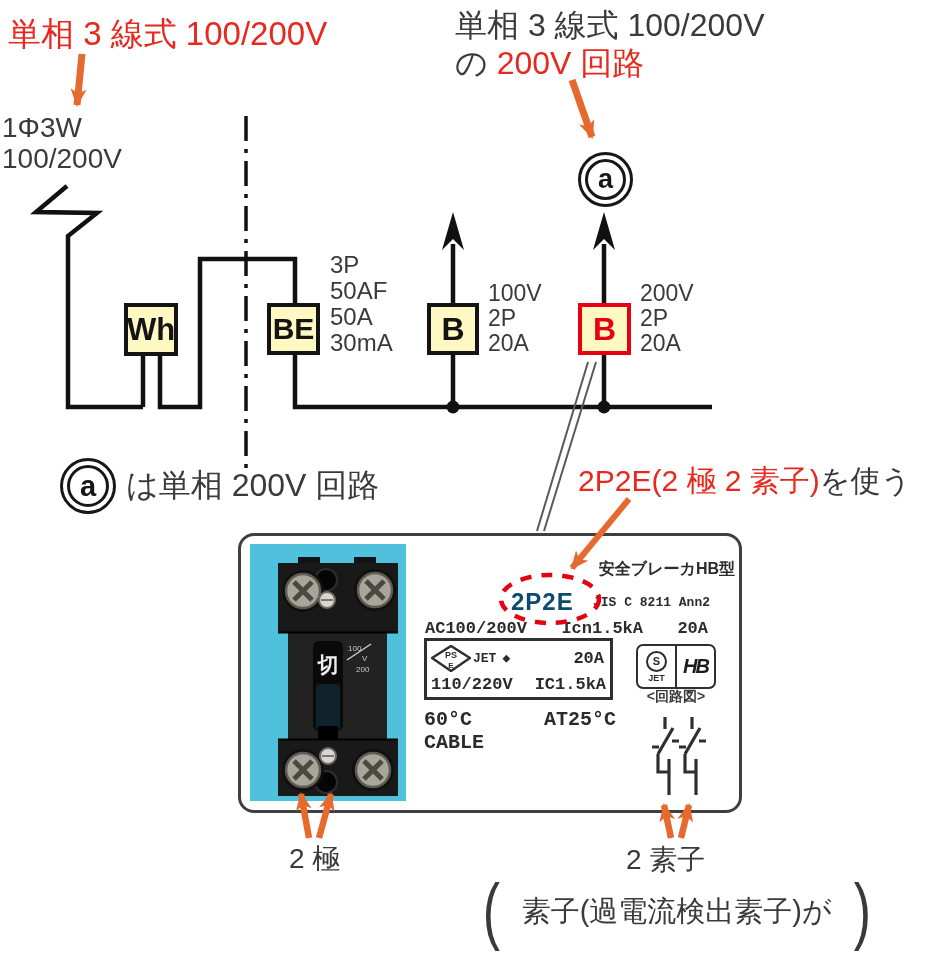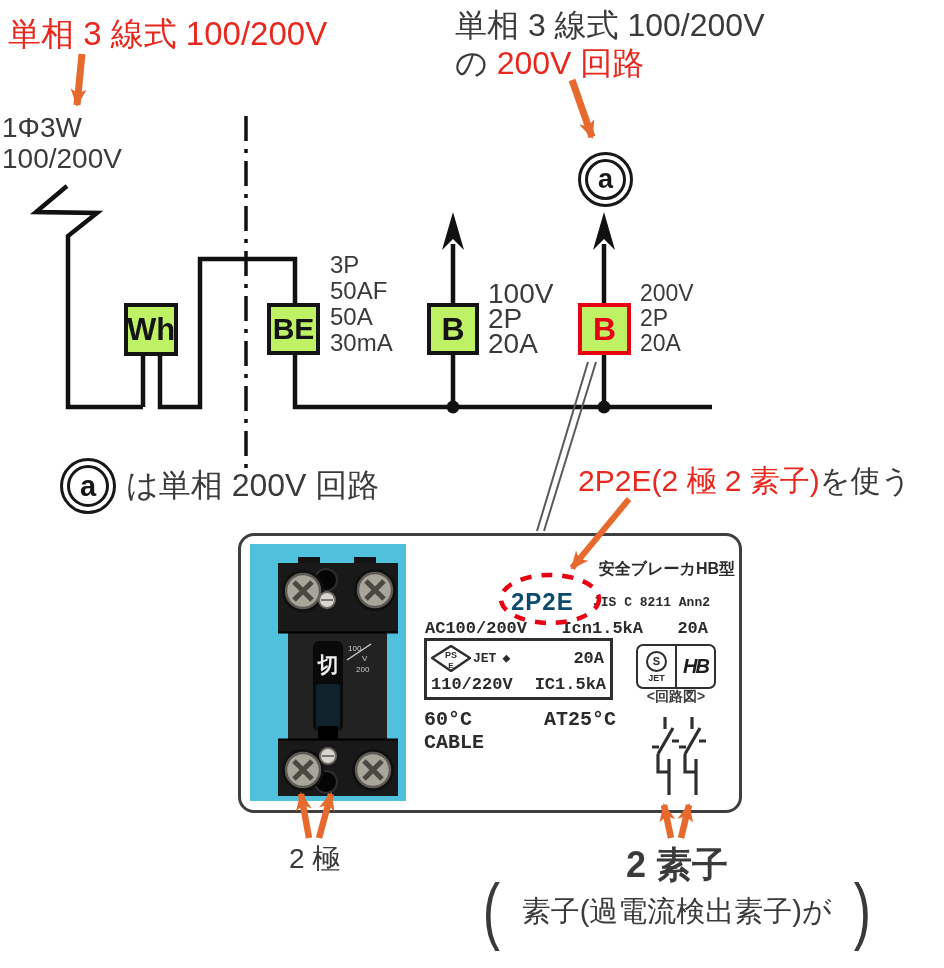--- a/index.html
+++ b/index.html
@@ -12,30 +12,30 @@
   .src-label{left:2px;top:112px;font-size:28px;line-height:31px;color:#3a3a3a;}
   .title-right{left:455px;top:6px;font-size:32px;line-height:38px;color:#3a3a3a;}
   .red-span{color:#e8281e;}
   
   .circle-a{border:3px solid #171717;border-radius:50%;display:flex;align-items:center;justify-content:center;background:#fff;}
   .circle-a .inner{border:3px solid #171717;border-radius:50%;display:flex;align-items:center;justify-content:center;
                    font-weight:700;color:#171717;}
   #circle-a-main{left:578px;top:152px;width:49px;height:49px;}
   #circle-a-main .inner{width:35px;height:35px;font-size:27px;}
   
-  .dev-box{border:4.5px solid #141414;background:#bef264;display:flex;align-items:center;justify-content:center;
+  .dev-box{border:4.5px solid #141414;background:#fef9c3;display:flex;align-items:center;justify-content:center;
            font-weight:600;color:#141414;}
   #wh-box {left:124px;top:303px;width:46px;height:45px;font-size:31px;}
   #be-box {left:267px;top:303px;width:45px;height:44px;font-size:30px;}
   #b100-box{left:427px;top:303px;width:44px;height:44px;font-size:32px;font-weight:700;}
   #b200-box{left:578px;top:303px;width:45px;height:44px;font-size:32px;font-weight:700;
             border-color:#e60012;color:#e60012;}
   .specs{font-size:24px;line-height:26px;color:#3a3a3a;}
   #be-specs {left:330px;top:252px;}
-  #b100-specs{left:488px;top:281px;font-size:28px;line-height:25px;}
+  #b100-specs{left:488px;top:281px;font-size:23px;line-height:25px;}
   #b200-specs{left:640px;top:281px;font-size:23px;line-height:25px;}
   
   #a-note{left:60px;top:458px;display:flex;align-items:center;}
   #a-note .circle-a{width:50px;height:50px;}
   #a-note .inner{width:36px;height:36px;font-size:29px;}
   #a-note .txt{font-size:32px;margin-left:10px;color:#3a3a3a;}
   
   #use-note{left:578px;top:461px;font-size:30px;}
   
   #panel{left:238px;top:533px;width:498px;height:274px;border:3px solid #3f3f3f;border-radius:16px;background:#fff;}
@@ -58,21 +58,21 @@
   #logos-box .cell{flex:1;display:flex;flex-direction:column;align-items:center;justify-content:center;}
   #logos-box .cell + .cell{border-left:2.5px solid #2f2f2f;}
   #logo-s{width:17px;height:17px;border:2px solid #2b2b2b;border-radius:50%;display:flex;align-items:center;justify-content:center;
           font-size:11px;font-weight:800;color:#2b2b2b;}
   #logo-jet{font-size:9px;font-weight:800;color:#2b2b2b;margin-top:1px;}
   #logo-hb{font-size:20px;font-weight:800;font-style:italic;letter-spacing:-2px;color:#1d1d1d;}
   #fig-label{left:392px;top:152px;width:86px;text-align:center;font-size:14px;font-weight:700;color:#3c3c3c;}
   #fig-svg{left:410px;top:179px;}
   
   #poles-label{left:289px;top:840px;font-size:28px;color:#3a3a3a;}
-  #elems-label{left:626px;top:841px;font-size:36px;color:#3a3a3a;font-weight:bold;}
+  #elems-label{left:626px;top:841px;font-size:28px;color:#3a3a3a;}
   #paren-note{left:479px;top:869px;display:flex;align-items:center;color:#3a3a3a;}
   .bigparen{font-size:74px;line-height:84px;font-weight:400;transform:scaleX(.7);color:#3a3a3a;}
   #paren-note .lines{font-size:29px;line-height:37px;margin:0 18px;}
   .layer0{z-index:1;} .layer1{z-index:2;} .overlay{z-index:6;pointer-events:none;}
 </style>
 </head>
 <body>
 
 <div id="canvas">
 

